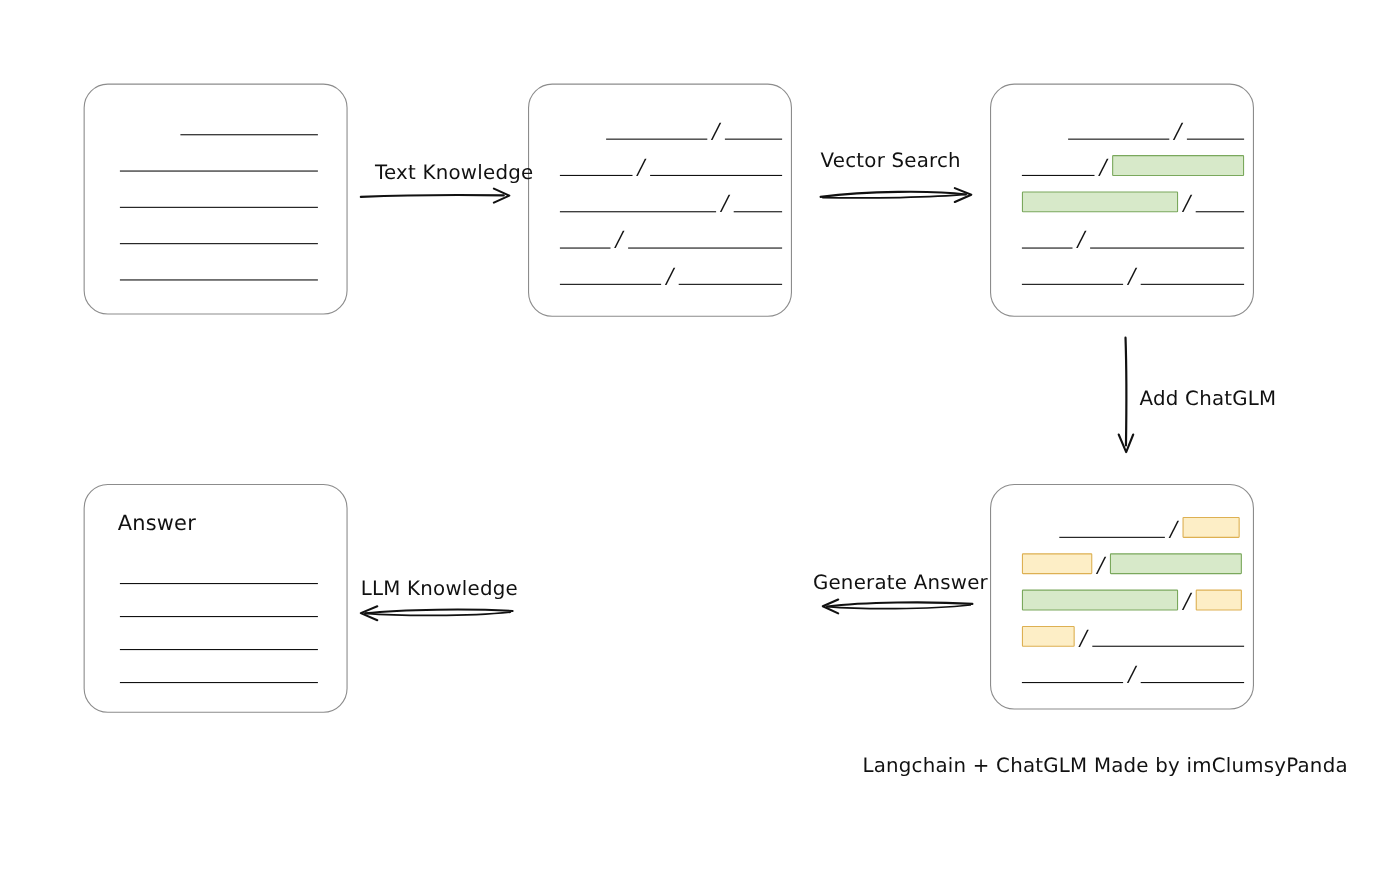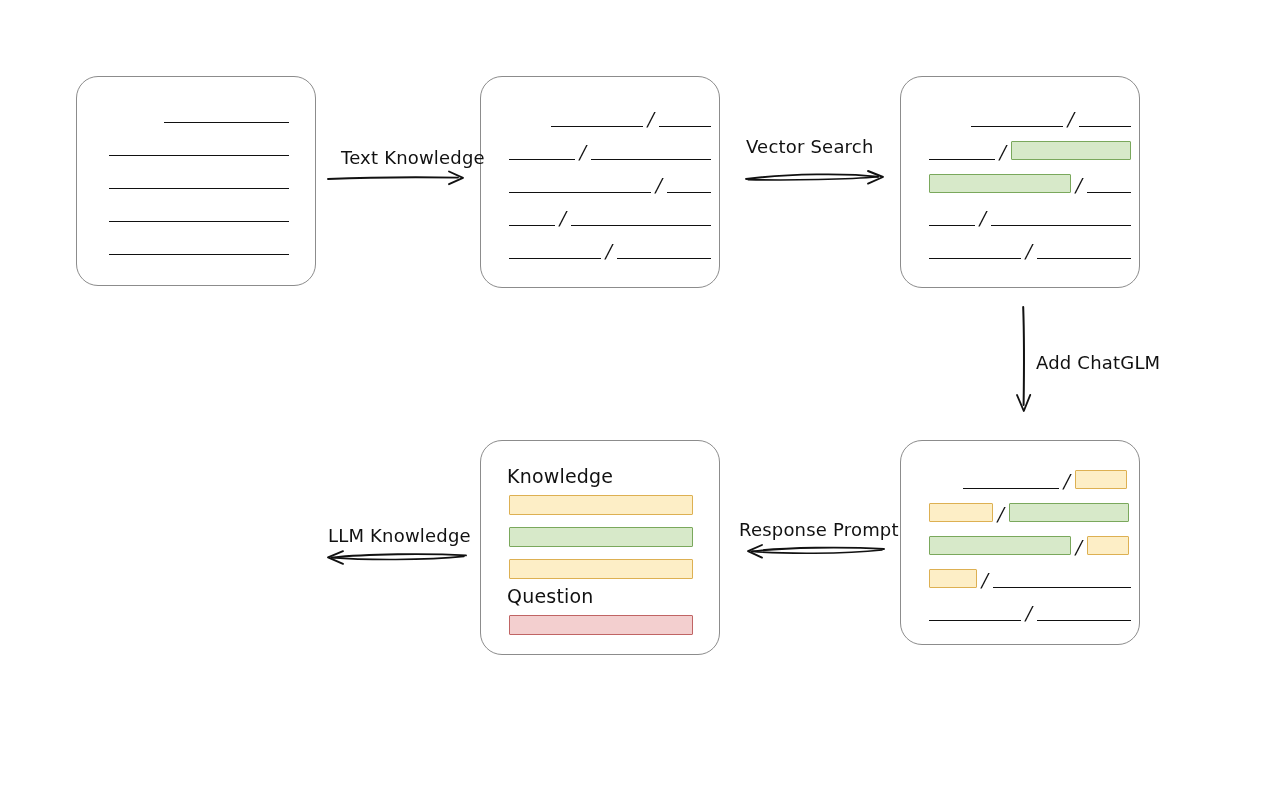--- a/index.html
+++ b/index.html
@@ -248,62 +248,67 @@
         <div class="seg rule" style="width:138px;"></div>
       </div>
       <div class="line-row" style="top:158px; padding-left:28px;">
         <div class="seg rule" style="width:92px;"></div>
         <div class="slash">/</div>
         <div class="seg rule" style="width:94px;"></div>
       </div>
     </div>
   </div>
 
-  <div class="doc-box" style="left:480px; top:440px; width:240px; height:215px;">
-    <div class="box-inner">
-      <div class="box-title" style="left:26px; top:24px;">Knowledge</div>
-
-      <div class="bar chip yellow" style="left:28px; top:54px; width:184px;"></div>
-      <div class="bar chip green" style="left:28px; top:86px; width:184px;"></div>
-      <div class="bar chip yellow" style="left:28px; top:118px; width:184px;"></div>
-
-      <div class="box-title" style="left:26px; top:144px;">Question</div>
-
-      <div class="bar chip red" style="left:28px; top:174px; width:184px;"></div>
-    </div>
-  </div>
-
+
+  <div class="doc-box" style="left:76px; top:440px; width:240px; height:208px;">
+    <div class="box-inner">
+      <div class="box-title" style="left:30px; top:24px;">Answer</div>
+      <div class="line-row" style="top:68px; padding-left:32px;">
+        <div class="seg rule" style="width:180px;"></div>
+      </div>
+      <div class="line-row" style="top:98px; padding-left:32px;">
+        <div class="seg rule" style="width:180px;"></div>
+      </div>
+      <div class="line-row" style="top:128px; padding-left:32px;">
+        <div class="seg rule" style="width:180px;"></div>
+      </div>
+      <div class="line-row" style="top:158px; padding-left:32px;">
+        <div class="seg rule" style="width:180px;"></div>
+      </div>
+    </div>
+  </div>
 
   <div class="arrow-label" style="left:341px; top:147px;">Text Knowledge</div>
   <svg class="arrow-svg" style="left:326px; top:164px;" width="146" height="28" viewBox="0 0 146 28">
     <path d="M2,15 C40,13.4 96,13.0 132,13.6" fill="none" stroke="#111111" stroke-width="1.9" stroke-linecap="round"></path>
     <path d="M123,7.5 L137,13.8 L123,20.2" fill="none" stroke="#111111" stroke-width="1.9" stroke-linecap="round" stroke-linejoin="round"></path>
   </svg>
 
   <div class="arrow-label" style="left:746px; top:136px;">Vector Search</div>
   <svg class="arrow-svg" style="left:744px; top:163px;" width="148" height="30" viewBox="0 0 148 30">
     <path d="M2,16 C44,10.5 104,10.0 134,13.8" fill="none" stroke="#111111" stroke-width="1.9" stroke-linecap="round"></path>
     <path d="M4,16.6 C46,17.6 106,16.4 134,13.8" fill="none" stroke="#111111" stroke-width="1.6" stroke-linecap="round"></path>
     <path d="M124,8.0 L139,14.0 L124,20.6" fill="none" stroke="#111111" stroke-width="1.9" stroke-linecap="round" stroke-linejoin="round"></path>
   </svg>
 
   <div class="arrow-label" style="left:1036px; top:352px;">Add ChatGLM</div>
   <svg class="arrow-svg" style="left:1012px; top:305px;" width="30" height="113" viewBox="0 0 30 113">
     <path d="M11.2,2 C12.4,36 12.0,74 11.6,100" fill="none" stroke="#111111" stroke-width="2.0" stroke-linecap="round"></path>
     <path d="M5.0,90 L11.8,106 L18.2,90" fill="none" stroke="#111111" stroke-width="1.9" stroke-linecap="round" stroke-linejoin="round"></path>
   </svg>
 
-  <div class="arrow-label" style="left:739px; top:519px;">Response Prompt</div>
+  <div class="arrow-label" style="left:739px; top:519px;">Generate Answer</div>
   <svg class="arrow-svg" style="left:738px; top:536px;" width="150" height="30" viewBox="0 0 150 30">
     <path d="M146,13.0 C108,10.6 46,11.2 14,15.4" fill="none" stroke="#111111" stroke-width="1.9" stroke-linecap="round"></path>
     <path d="M144,14.0 C106,18.2 44,18.0 14,15.4" fill="none" stroke="#111111" stroke-width="1.6" stroke-linecap="round"></path>
     <path d="M24,9.0 L10,15.2 L24,21.6" fill="none" stroke="#111111" stroke-width="1.9" stroke-linecap="round" stroke-linejoin="round"></path>
   </svg>
 
   <div class="arrow-label" style="left:328px; top:525px;">LLM Knowledge</div>
   <svg class="arrow-svg" style="left:318px; top:542px;" width="152" height="30" viewBox="0 0 152 30">
     <path d="M148,13.4 C110,11.2 48,11.8 14,15.6" fill="none" stroke="#111111" stroke-width="1.9" stroke-linecap="round"></path>
     <path d="M146,14.4 C108,18.4 46,18.2 14,15.6" fill="none" stroke="#111111" stroke-width="1.6" stroke-linecap="round"></path>
     <path d="M25,9.2 L10,15.4 L25,21.8" fill="none" stroke="#111111" stroke-width="1.9" stroke-linecap="round" stroke-linejoin="round"></path>
   </svg>
 
+  <div class="footer" style="left:784px; top:686px;">Langchain + ChatGLM Made by imClumsyPanda</div>
 
 </div>
 
 </body></html>

